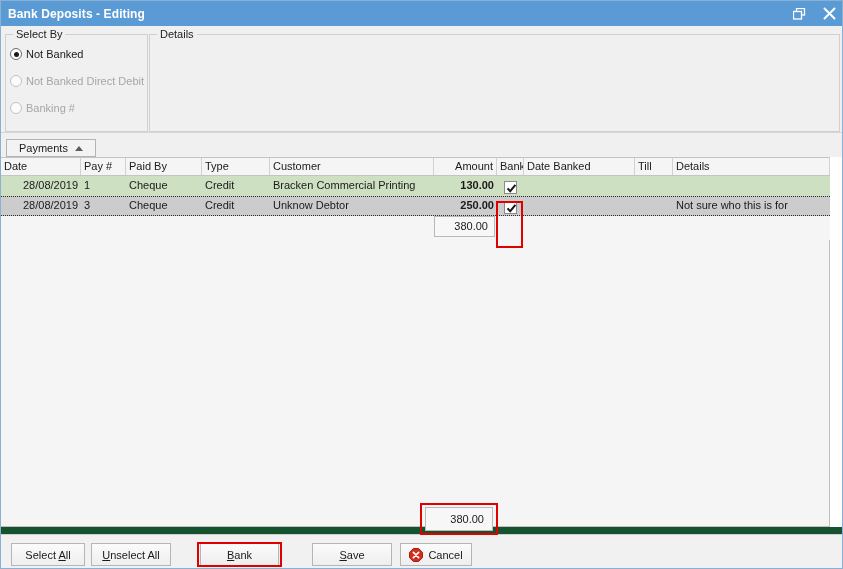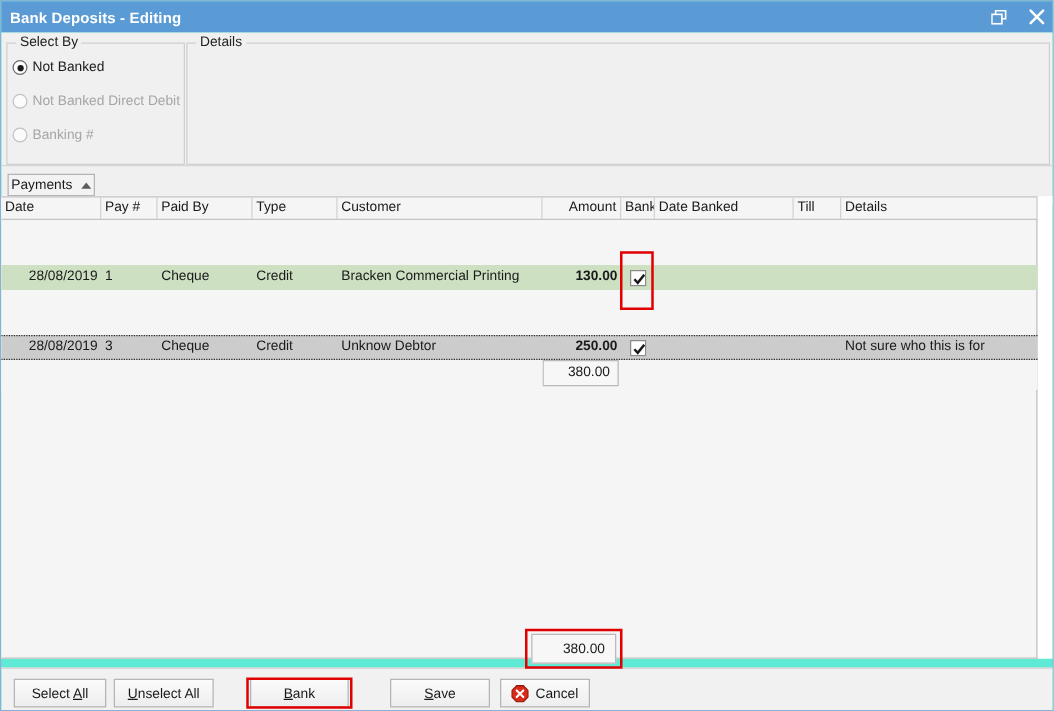--- a/index.html
+++ b/index.html
@@ -12,21 +12,21 @@
     font-size: 11px;
     color: #1a1a1a;
     -webkit-font-smoothing: none;
   }
 
   #app {
     position: relative;
     width: 843px;
     height: 569px;
     overflow: hidden;
-    background: #5eead4;
+    background: #14532d;
     border: 1px solid #8ab0d4;
     box-sizing: border-box;
   }
 
   
   .titlebar {
     position: absolute;
     left: 0; top: 0;
     width: 843px;
     height: 25px;
@@ -137,21 +137,21 @@
     left: 0; top: 131px;
     width: 843px; height: 31px;
     background: #f0f0f0;
     border-top: 1px solid #d6d6d6;
     box-sizing: border-box;
   }
   .sort-chip {
     position: absolute;
     left: 5px; top: 6px;
     height: 18px;
-    padding: 0 2px;
+    padding: 0 12px;
     display: flex;
     align-items: center;
     gap: 7px;
     background: #f3f3f3;
     border: 1px solid #b4b4b4;
     box-sizing: border-box;
     font-size: 11px;
     color: #1a1a1a;
     cursor: default;
   }
@@ -222,21 +222,21 @@
     margin-right: 8px;
     flex: none;
   }
   .group-title {
     font-size: 11px;
     font-weight: bold;
     color: #1a1a1a;
     white-space: nowrap;
   }
 
-  .data-row { height: 20px; box-sizing: border-box; margin-top: 36px; }
+  .data-row { height: 20px; box-sizing: border-box; }
   .data-row.row-green { background: #cde0c2; }
   .data-row.row-sel {
     background: #cccccc;
     border-top: 1px dotted #2a2a2a;
     border-bottom: 1px dotted #2a2a2a;
   }
   .cell {
     font-size: 11px;
     color: #1a1a1a;
     padding: 0 3px;

